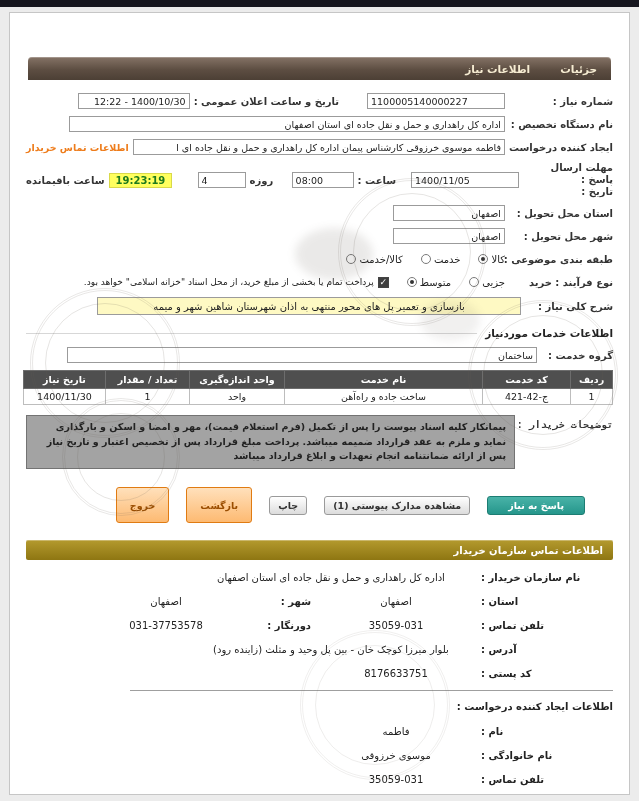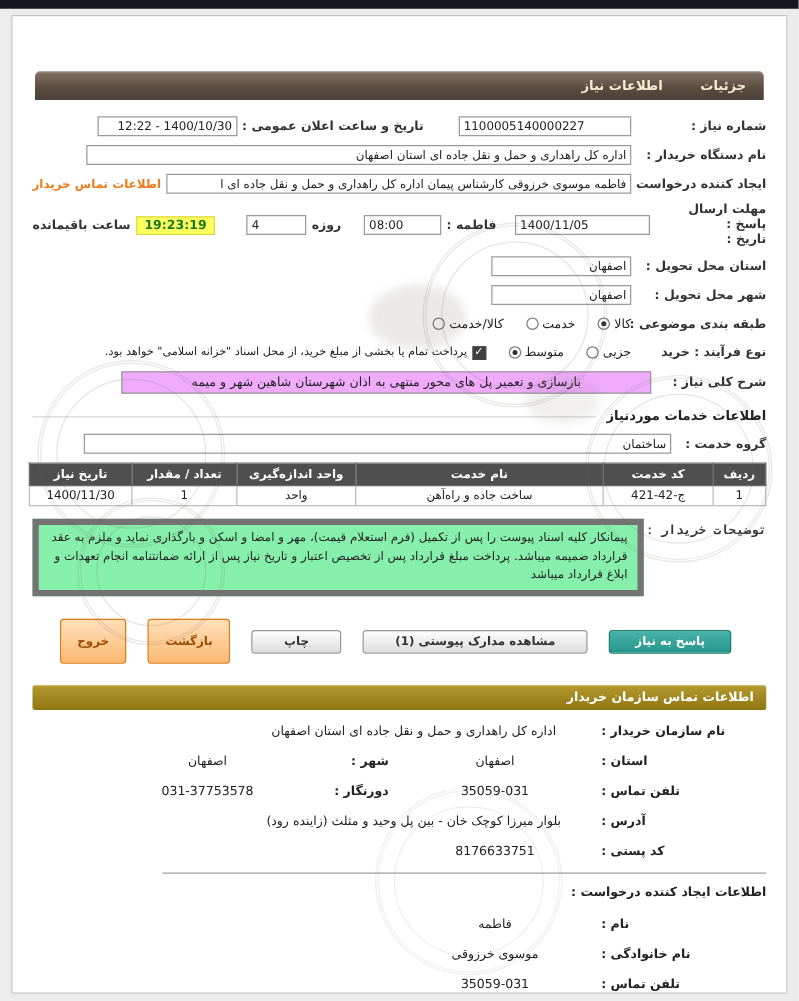--- a/index.html
+++ b/index.html
@@ -33,44 +33,44 @@
   .badge-yellow { background:#ffff5e; border:1px solid #d9d94a; color:#1d7a1d; font-weight:bold;
     padding:1px 6px; direction:ltr; }
 
   
   .opt { display:flex; align-items:center; gap:3px; margin-left:14px; }
   .radio { width:10px; height:10px; border:1px solid #7a7a7a; border-radius:50%; background:#fff; position:relative; display:inline-block; }
   .radio.on::after { content:""; position:absolute; inset:2px; border-radius:50%; background:#333; }
   .chk { width:11px; height:11px; border:1px solid #444; background:#3f3f3f; color:#fff; font-size:9px;
     display:flex; align-items:center; justify-content:center; line-height:1; }
 
-  .descbox { border:1px solid #9b9b9b; background:#f0abfc; width:424px; min-height:18px;
+  .descbox { border:1px solid #9b9b9b; background:#fef9c3; width:424px; min-height:18px;
     display:flex; align-items:center; justify-content:center; text-align:center; padding:1px 18px; }
 
   
   .sectitle { display:flex; align-items:center; direction:rtl; margin:12px 16px 8px 16px; gap:8px;justify-content:center; }
   .sectitle .t { font-weight:bold; font-size:10.5px; color:#222; white-space:nowrap; }
   .sectitle .line { flex:1; border-top:1px solid #d7d7d7; }
 
   
   table.items { border-collapse:collapse; margin:4px 16px 0 16px; width:589px; table-layout:fixed; }
   table.items th { background:#4f4f4f; color:#fff; font-size:9.5px; font-weight:bold; border:1px solid #6d6d6d; padding:3px 2px; }
   table.items td { background:#fff; color:#222; font-size:9.5px; border:1px solid #bdbdbd; padding:2px; text-align:center; }
 
   .notesrow { display:flex; direction:rtl; margin:10px 16px 0 16px; gap:6px; align-items:flex-start; }
   .notesrow .lblw { padding-top:4px; width:92px;font-family:Liberation Mono, monospace; }
-  .notesbox { border:5px solid #737373; background:#86efac; flex:1; min-height:52px; padding:4px 8px;
-    line-height:1.55; text-align:right; font-size:9.5px; }
+  .notesbox { border:1px solid #737373; background:#a3a3a3; flex:1; min-height:52px; padding:4px 8px;
+    line-height:1.55; text-align:right; font-size:9.5px;font-weight:bold; }
 
   
   .btnrow { display:flex; direction:rtl; align-items:center; margin:18px 44px 0 16px; gap:17px; }
   .btn { height:19px; display:flex; align-items:center; justify-content:center; border-radius:3px;
     font-family:"DejaVu Sans",sans-serif; font-size:9.5px; font-weight:bold; cursor:pointer; white-space:nowrap; }
   .btn-teal { background:linear-gradient(#49b3a8,#25968b); border:1px solid #1d7d73; color:#fff; padding:0 20px; }
-  .btn-white { background:linear-gradient(#ffffff,#dcdcdc); border:1px solid #9a9a9a; color:#333; padding:0 25px; }
+  .btn-white { background:linear-gradient(#ffffff,#dcdcdc); border:1px solid #9a9a9a; color:#333; padding:0 8px; }
   .btn-orange { background:linear-gradient(#ffe0bb,#fdba72); border:1px solid #e07b12; color:#9a4d00; padding:17px 13px; }
 
   
   .goldbar { margin:17px 16px 0 16px; height:20px; border-radius:2px;
     background:linear-gradient(#b49a2e,#8e7612); color:#fff; font-weight:bold; font-size:10px;
     display:flex; align-items:center; padding:0 10px; box-shadow:inset 0 1px 0 rgba(255,255,255,.3); }
 
   
   .contact { margin-top:10px; }
   .crow { display:flex; direction:rtl; align-items:center; margin:0 16px 9px 16px; min-height:15px; }
@@ -108,38 +108,38 @@
 
     <div class="row">
       <span class="lbl lblw">شماره نیاز :</span>
       <input class="fld num" style="width: 138px;" readonly="" value="1100005140000227">
       <span class="gap20"></span>
       <span class="lbl">تاریخ و ساعت اعلان عمومی :</span>
       <input class="fld" style="width: 112px;" readonly="" value="1400/10/30 - 12:22">
     </div>
 
     <div class="row">
-      <span class="lbl lblw">نام دستگاه خریدار :</span>
+      <span class="lbl lblw">نام دستگاه تخصیص :</span>
       <input class="fld" style="width: 436px;" readonly="" value="اداره کل راهداری و حمل و نقل جاده ای استان اصفهان">
     </div>
 
     <div class="row">
       <span class="lbl lblw">ایجاد کننده درخواست :</span>
       <input class="fld" style="width: 436px;" readonly="" value="فاطمه موسوی خرزوقی کارشناس پیمان اداره کل راهداری و حمل و نقل جاده ای ا">
       <span class="link-orange">اطلاعات تماس خریدار</span>
     </div>
 
     <div class="row">
       <span class="lbl2line">
         <span>مهلت ارسال پاسخ :</span><br>
         <span>تاریخ :</span>
       </span>
       <input class="fld num" style="width: 108px;" readonly="" value="1400/11/05">
       <span class="gap8"></span>
-      <span class="lbl">فاطمه :</span>
+      <span class="lbl">ساعت :</span>
       <input class="fld num" style="width: 62px;" readonly="" value="08:00">
       <span class="gap12"></span>
       <span class="lbl">روزه</span>
       <input class="fld num" style="width: 48px;" readonly="" value="4">
       <span class="gap20"></span>
       <span class="badge-yellow">19:23:19</span>
       <span class="lbl">ساعت باقیمانده</span>
     </div>
 
     <div class="row">

